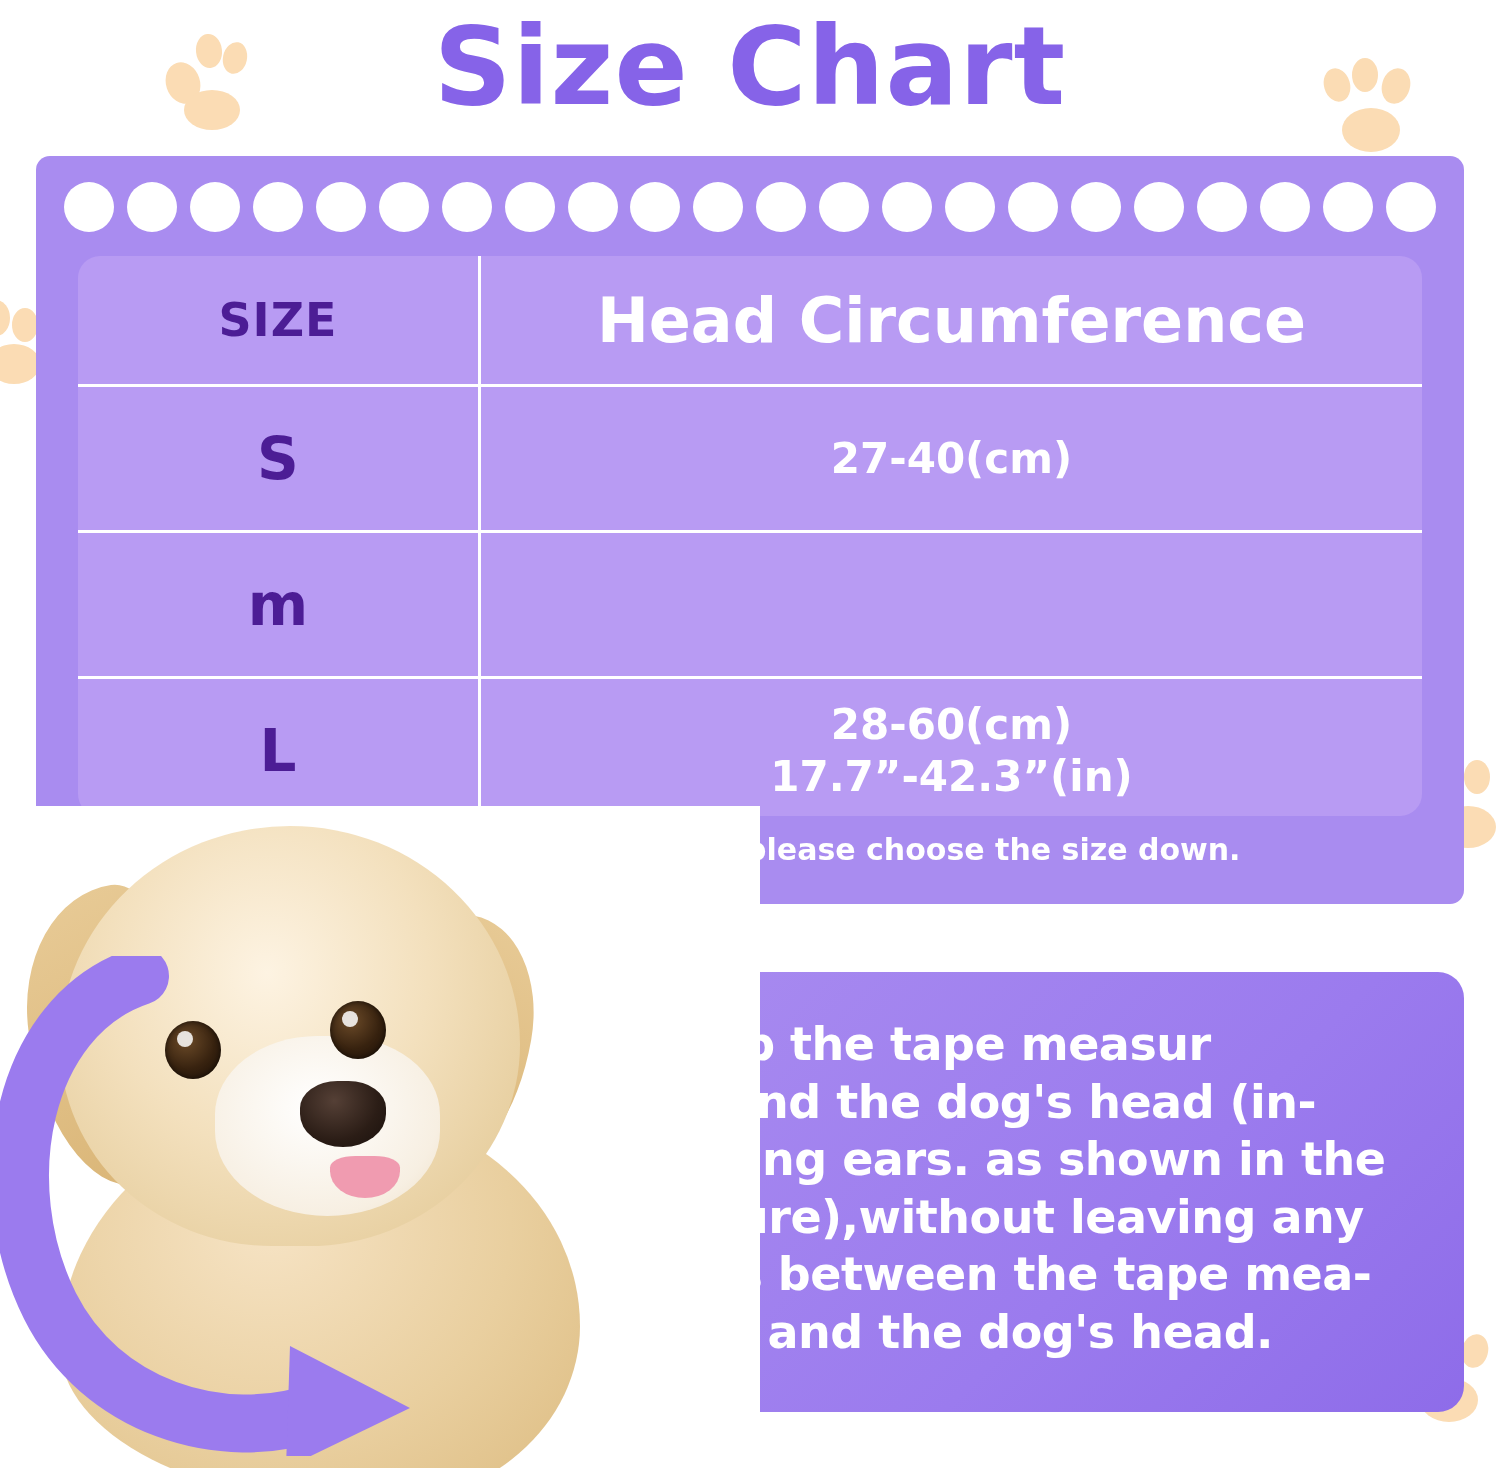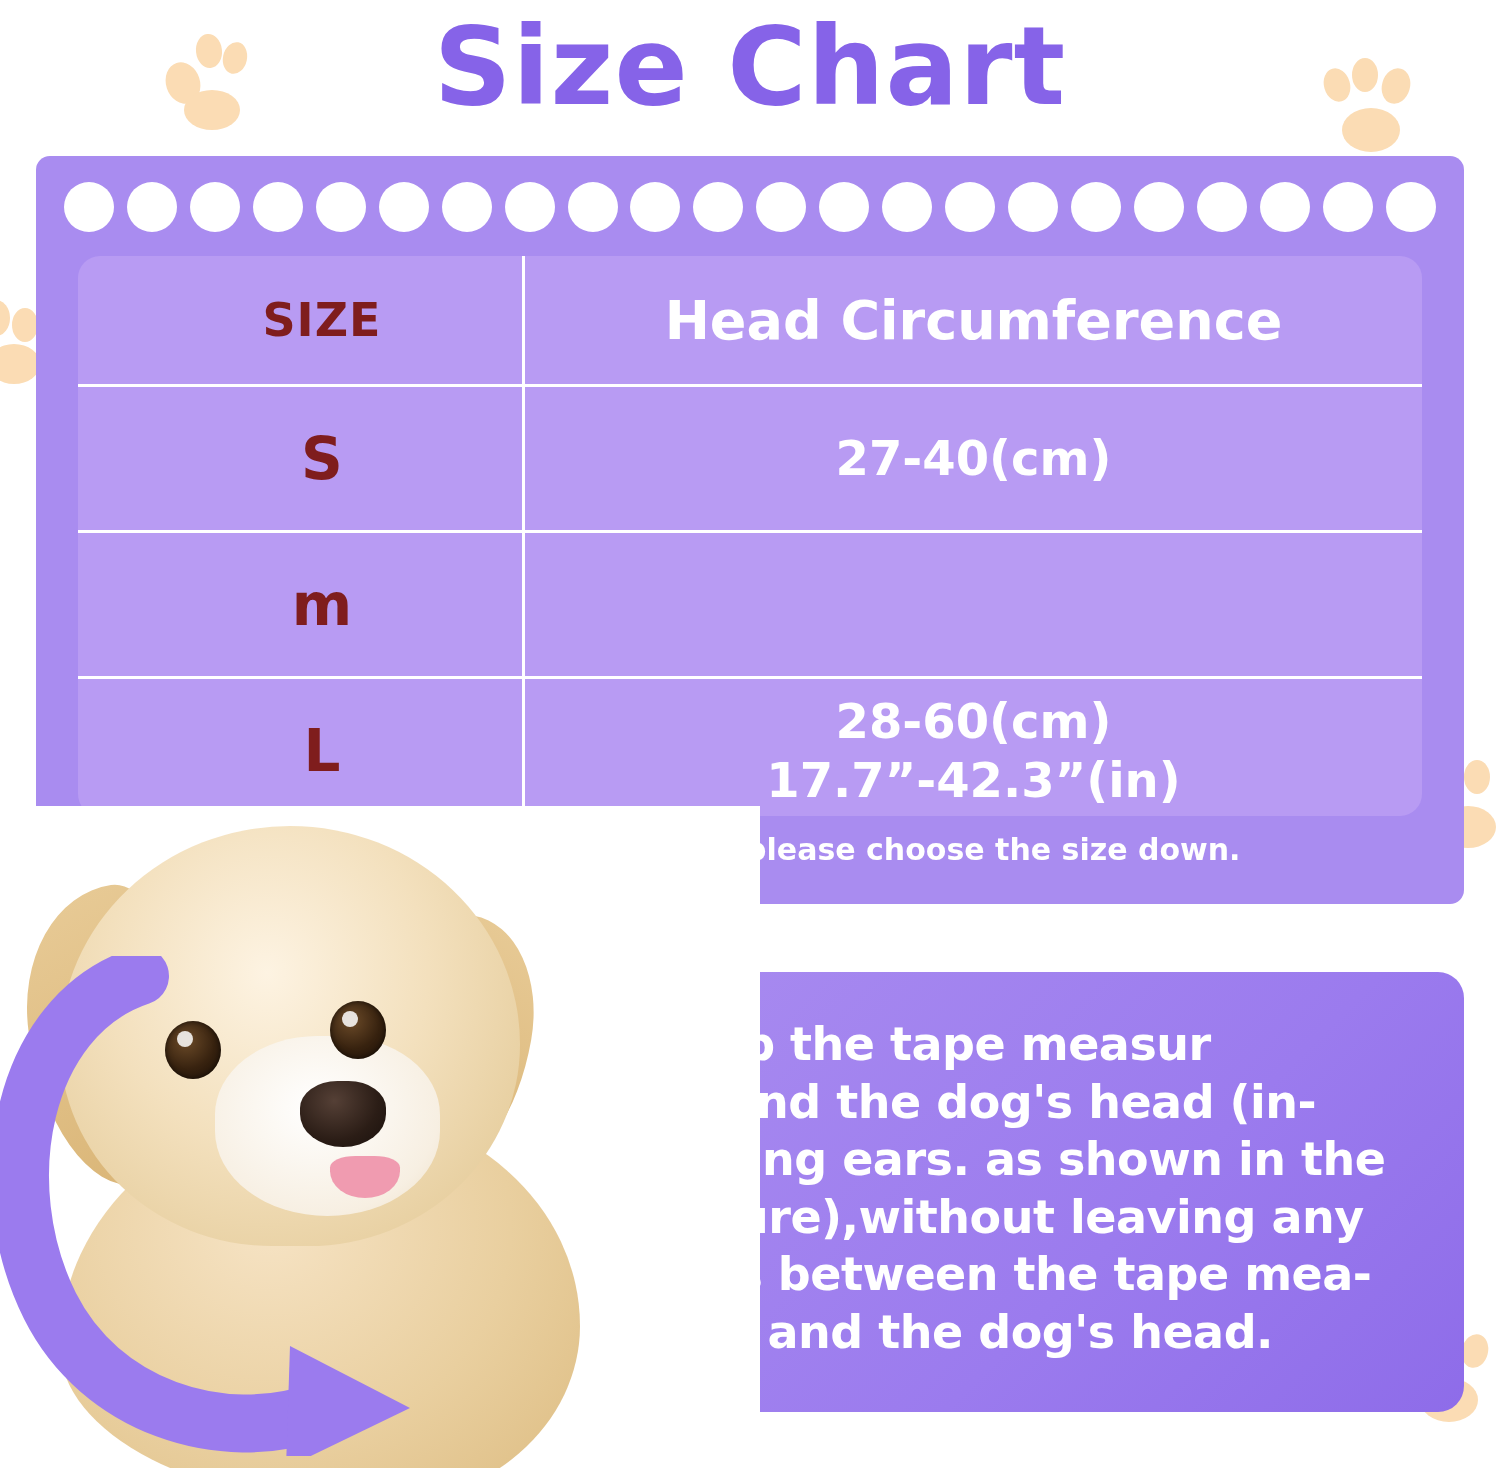--- a/index.html
+++ b/index.html
@@ -82,39 +82,38 @@
     display: flex;
     align-items: stretch;
   }
   .trow + .trow { border-top: 3px solid #ffffff; }
   .cell-size {
     width: 400px;
     display: flex;
     align-items: center;
     justify-content: center;
     border-right: 3px solid #ffffff;
-    color: #7f1d1d;
-    font-weight: bold;
-    padding-left: 44px;
+    color: #4c1d95;
+    font-weight: bold;
   }
   .cell-head {
     flex: 1;
     display: flex;
     align-items: center;
     justify-content: center;
     color: #ffffff;
     font-weight: bold;
     text-align: center;
   }
   .row-header { height: 128px; }
   .row-header .cell-size { font-size: 46px; letter-spacing: 1px; }
-  .row-header .cell-head { font-size: 54px; }
+  .row-header .cell-head { font-size: 62px; }
   .row-data { height: 143px; }
   .row-data .cell-size { font-size: 58px; }
-  .row-data .cell-head { font-size: 48px; line-height: 1.22; }
+  .row-data .cell-head { font-size: 42px; line-height: 1.22; }
   .row-data .cell-head div { white-space: nowrap; }
 
   .note {
     position: absolute;
     left: 0;
     top: 676px;
     width: 1428px;
     text-align: center;
     color: #ffffff;
     font-size: 30px;

